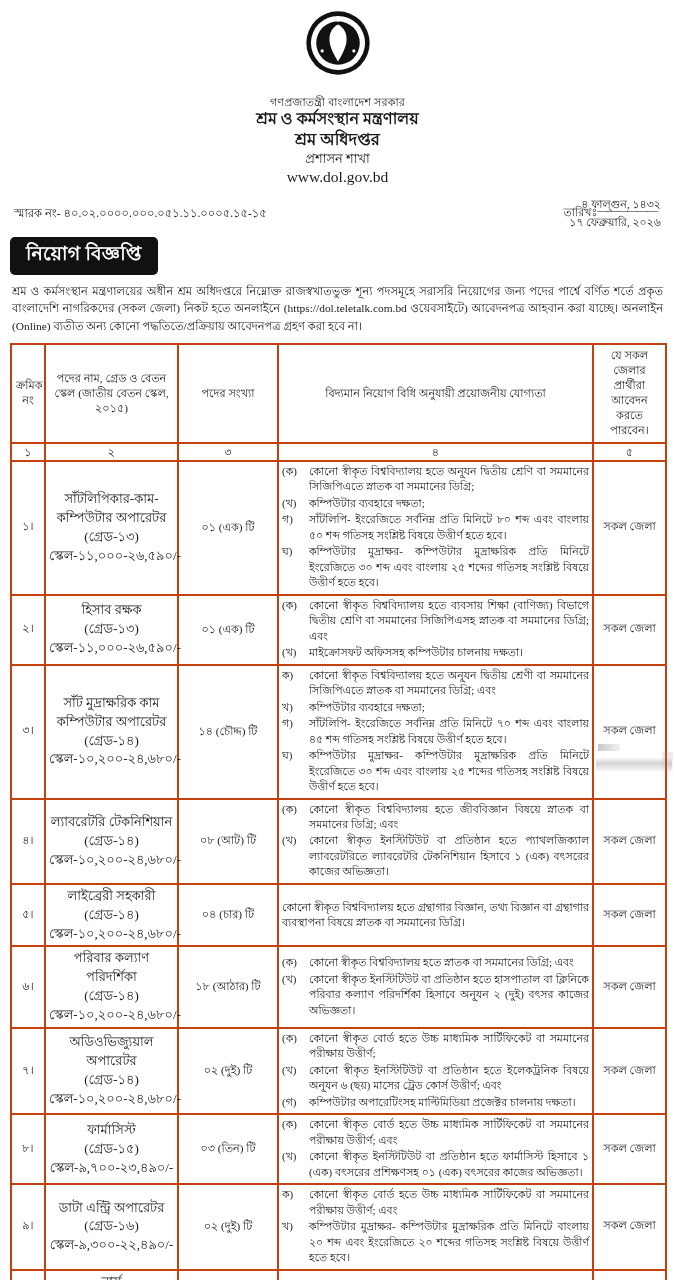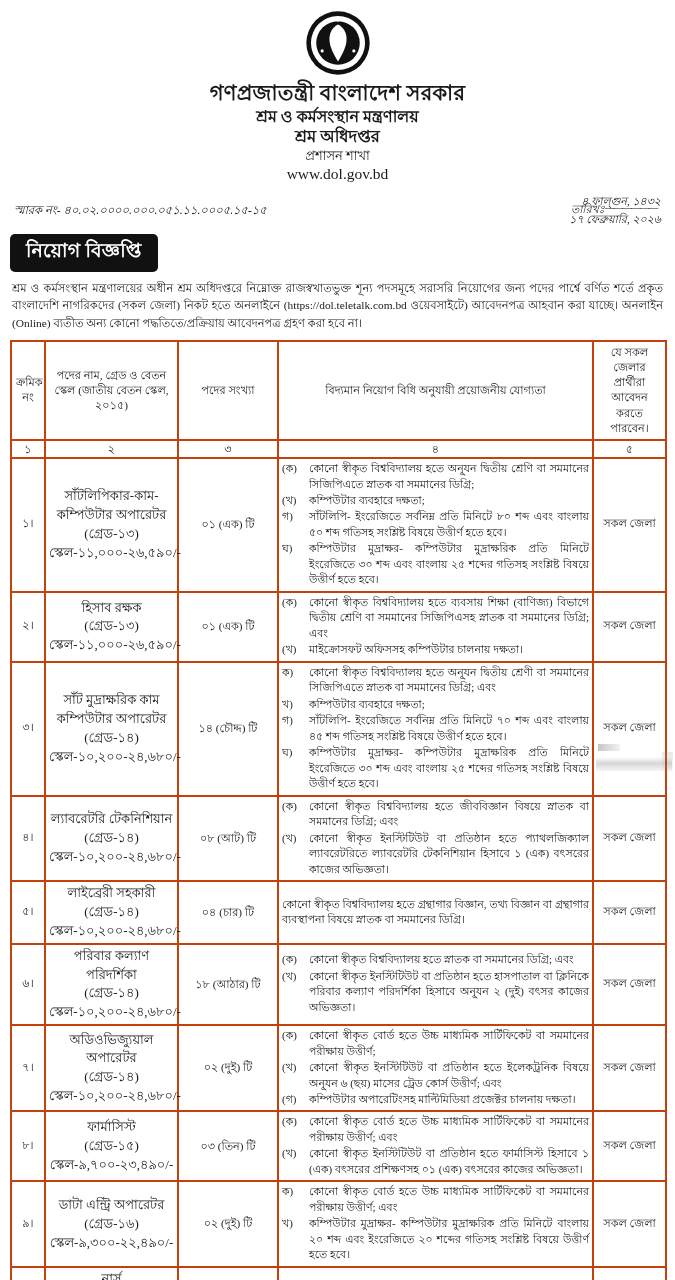--- a/index.html
+++ b/index.html
@@ -30,24 +30,24 @@
   }
   .emblem {
     width: 66px;
     height: 66px;
     margin: 2px auto 3px auto;
     position: relative;
   }
   .emblem svg { display: block; }
 
   .org-line-1 {
-    font-size: 21px;
-    font-weight: 700;
+    font-size: 11px;
+    font-weight: 400;
     letter-spacing: .2px;
-    margin-top: 6px;
+    margin-top: 20px;
   }
   .org-line-2 {
     font-size: 16px;
     font-weight: 700;
     margin-top: 2px;
   }
   .org-line-3 {
     font-size: 16.5px;
     font-weight: 700;
     margin-top: 3px;
@@ -64,21 +64,20 @@
     font-family: "Liberation Serif", serif;
   }
 
   
   .memo-row {
     display: flex;
     align-items: flex-start;
     justify-content: space-between;
     margin-top: 9px;
     padding: 0 4px;
-    font-style: italic;
   }
   .memo-no {
     font-size: 11.5px;
     white-space: nowrap;
     padding-top: 10px;
   }
   .date-block {
     display: flex;
     align-items: flex-start;
     font-size: 11px;

